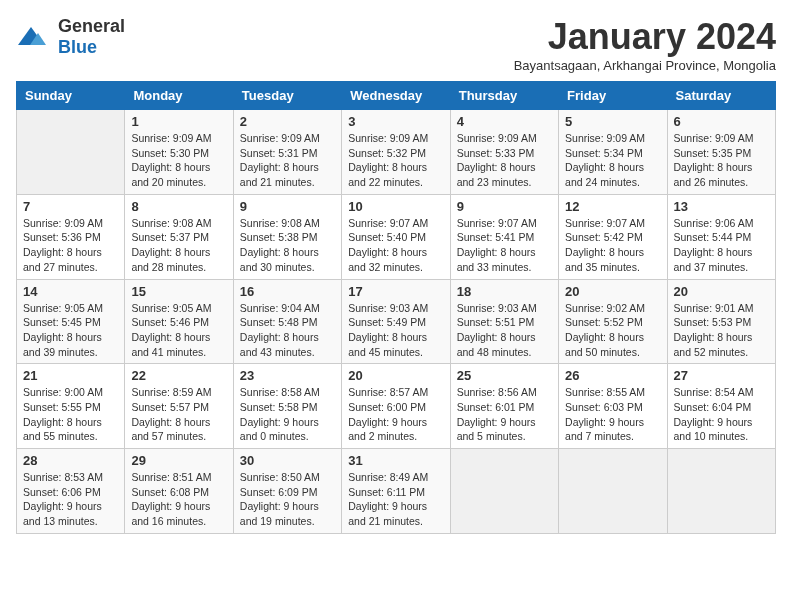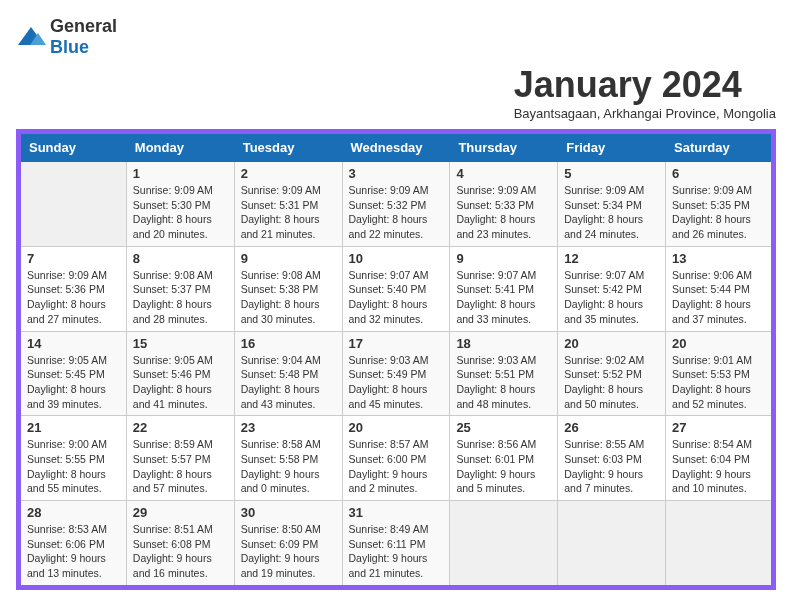--- a/index.html
+++ b/index.html
@@ -12,52 +12,52 @@
     }
     .header-section {
       display: flex;
       align-items: flex-start;
       justify-content: space-between;
       margin-bottom: 8px;
     }
     .logo {
       display: flex;
       align-items: center;
-      gap: 4px;
+      gap: 12px;
     }
     .logo-text-general {
       font-size: 18px;
       font-weight: bold;
       color: #333;
     }
     .logo-text-blue {
       font-size: 18px;
       font-weight: bold;
       color: #1a6eb5;
     }
     .logo-icon {
       width: 30px;
       height: 24px;
     }
     .title-section {
-      margin-top: 48px;
+      text-align: right;
     }
     .calendar-title {
       font-size: 36px;
       font-weight: bold;
       color: #333;
     }
     .calendar-subtitle {
       font-size: 13px;
       color: #333;
     }
     table {
       width: 100%;
       border-collapse: collapse;
-      border: 5px solid #8b5cf6;
+      border: 1px solid #8b5cf6;
     }
     th {
       background-color: #1a6eb5;
       color: #fff;
       font-size: 13px;
       font-weight: bold;
       text-align: left;
       padding: 6px 8px;
       border: 1px solid #1a6eb5;
     }

